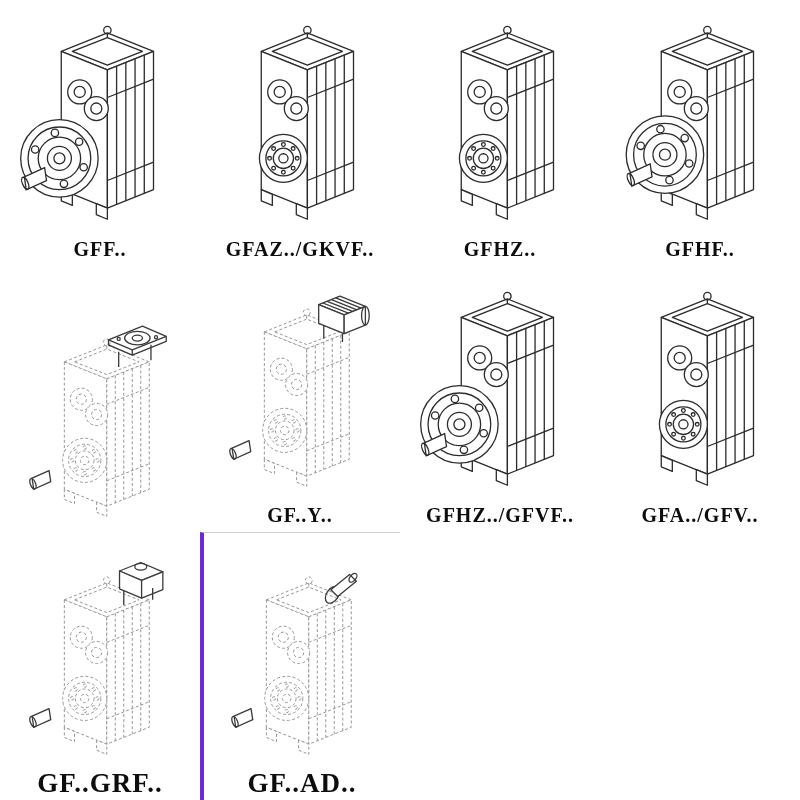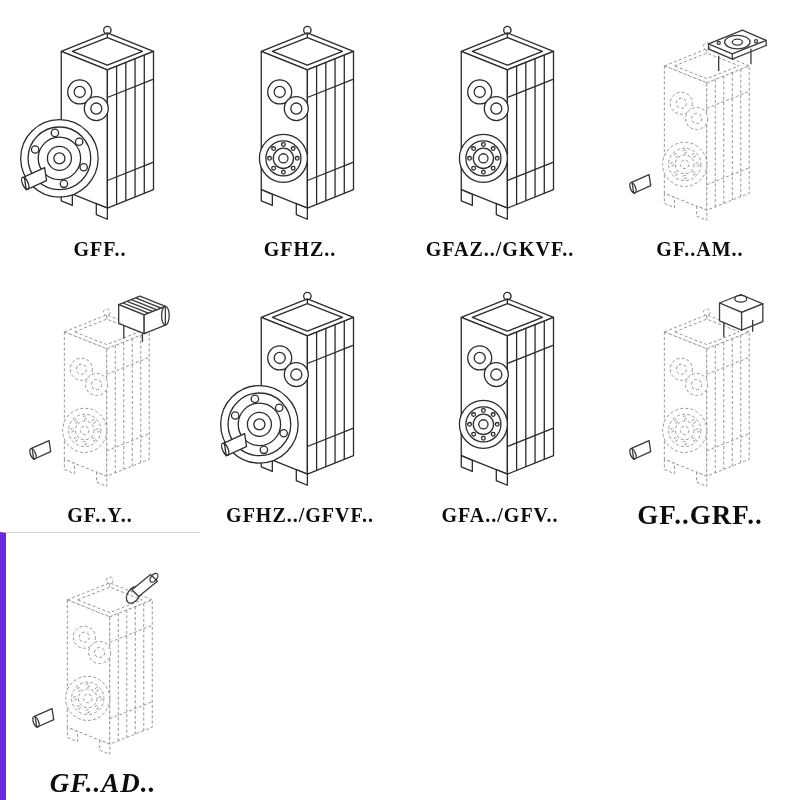--- a/index.html
+++ b/index.html
@@ -13,21 +13,21 @@
   .cell{
     display:flex;flex-direction:column;align-items:center;justify-content:flex-end;
     padding-bottom:2px;box-sizing:border-box;
   }
   .art{width:172px;height:214px;display:block;}
   .lbl{
     font-weight:bold;font-size:20px;letter-spacing:1px;color:#0d0d0d;
     height:30px;display:flex;align-items:center;white-space:nowrap;
   }
   .lbl.lg{font-size:27px;}
-  .framed{border-left:6px solid #6d28d9;border-top:1px solid #cfcfcf;font-style:italic;}
+  .framed{border-left:4px solid #6d28d9;border-top:1px solid #cfcfcf;}
   svg *{vector-effect:non-scaling-stroke;}
 </style>
 </head>
 <body>
 
 <svg width="0" height="0" style="position:absolute" aria-hidden="true">
   <defs>
     <g id="hbox" fill="none" stroke-linejoin="round">
       <path fill="#fff" d="M48,34 L98,14 L148,34 L98,54 Z"></path>
       <path fill="#fff" d="M48,34 L98,54 L98,204 L48,184 Z"></path>
@@ -125,86 +125,95 @@
   </div>
 
   <div class="cell">
     <svg class="art" viewBox="0 0 180 232">
       <g stroke="#2b2b2b" stroke-width="1.3">
         <use href="#hbox"></use>
           <use href="#topcircles"></use>
           <use href="#outcircle"></use>
       </g>
     </svg>
+    <div class="lbl">GFAZ../GKVF..</div>
+  </div>
+
+  <div class="cell">
+    <svg class="art" viewBox="0 0 180 232">
+      <g stroke="#2b2b2b" stroke-width="1.3">
+        <use href="#hbox"></use>
+          <use href="#topcircles"></use>
+          <use href="#outcircle"></use>
+      </g>
+    </svg>
     <div class="lbl">GFHZ..</div>
   </div>
 
   <div class="cell">
     <svg class="art" viewBox="0 0 180 232">
       <g stroke="#2b2b2b" stroke-width="1.3">
         <use href="#hbox"></use>
           <use href="#topcircles"></use>
+          <use href="#flange" transform="translate(6,-4)"></use>
+      </g>
+    </svg>
+    <div class="lbl">GFHF..</div>
+  </div>
+
+
+
+  <div class="cell">
+    <svg class="art" viewBox="0 0 180 252">
+      <g stroke="#979797" stroke-width="1" stroke-dasharray="3 2.2">
+        <use href="#hbox" transform="translate(0,20)"></use>
+        <use href="#topcircles" transform="translate(0,20)"></use>
+        <use href="#outcircle" transform="translate(0,20)"></use>
+      </g>
+      <g stroke="#3a3a3a" stroke-width="1.3">
+        <use href="#amflange"></use>
+          <use href="#outshaft"></use>
+      </g>
+    </svg>
+  </div>
+
+  <div class="cell">
+    <svg class="art" viewBox="0 0 180 252">
+      <g stroke="#979797" stroke-width="1" stroke-dasharray="3 2.2">
+        <use href="#hbox" transform="translate(0,20)"></use>
+        <use href="#topcircles" transform="translate(0,20)"></use>
+        <use href="#outcircle" transform="translate(0,20)"></use>
+      </g>
+      <g stroke="#3a3a3a" stroke-width="1.3">
+        <use href="#motor"></use>
+          <use href="#outshaft"></use>
+      </g>
+    </svg>
+    <div class="lbl">GF..Y..</div>
+  </div>
+
+  <div class="cell">
+    <svg class="art" viewBox="0 0 180 232">
+      <g stroke="#2b2b2b" stroke-width="1.3">
+        <use href="#hbox"></use>
+          <use href="#topcircles"></use>
+          <use href="#flange"></use>
+      </g>
+    </svg>
+    <div class="lbl">GFHZ../GFVF..</div>
+  </div>
+
+  <div class="cell">
+    <svg class="art" viewBox="0 0 180 232">
+      <g stroke="#2b2b2b" stroke-width="1.3">
+        <use href="#hbox"></use>
+          <use href="#topcircles"></use>
           <use href="#outcircle"></use>
       </g>
     </svg>
-    <div class="lbl">GFAZ../GKVF..</div>
-  </div>
-
-
-
-
-  <div class="cell">
-    <svg class="art" viewBox="0 0 180 252">
-      <g stroke="#979797" stroke-width="1" stroke-dasharray="3 2.2">
-        <use href="#hbox" transform="translate(0,20)"></use>
-        <use href="#topcircles" transform="translate(0,20)"></use>
-        <use href="#outcircle" transform="translate(0,20)"></use>
-      </g>
-      <g stroke="#3a3a3a" stroke-width="1.3">
-        <use href="#amflange"></use>
-          <use href="#outshaft"></use>
-      </g>
-    </svg>
-    <div class="lbl">GF..AM..</div>
-  </div>
-
-  <div class="cell">
-    <svg class="art" viewBox="0 0 180 252">
-      <g stroke="#979797" stroke-width="1" stroke-dasharray="3 2.2">
-        <use href="#hbox" transform="translate(0,20)"></use>
-        <use href="#topcircles" transform="translate(0,20)"></use>
-        <use href="#outcircle" transform="translate(0,20)"></use>
-      </g>
-      <g stroke="#3a3a3a" stroke-width="1.3">
-        <use href="#motor"></use>
-          <use href="#outshaft"></use>
-      </g>
-    </svg>
-    <div class="lbl">GF..Y..</div>
-  </div>
-
-  <div class="cell">
-    <svg class="art" viewBox="0 0 180 232">
-      <g stroke="#2b2b2b" stroke-width="1.3">
-        <use href="#hbox"></use>
-          <use href="#topcircles"></use>
-          <use href="#flange"></use>
-      </g>
-    </svg>
-    <div class="lbl">GFHZ../GFVF..</div>
-  </div>
-
-  <div class="cell">
-    <svg class="art" viewBox="0 0 180 232">
-      <g stroke="#2b2b2b" stroke-width="1.3">
-        <use href="#hbox"></use>
-          <use href="#topcircles"></use>
-          <use href="#outcircle"></use>
-      </g>
-    </svg>
     <div class="lbl">GFA../GFV..</div>
   </div>
 
   <div class="cell">
     <svg class="art" viewBox="0 0 180 252">
       <g stroke="#979797" stroke-width="1" stroke-dasharray="3 2.2">
         <use href="#hbox" transform="translate(0,20)"></use>
         <use href="#topcircles" transform="translate(0,20)"></use>
         <use href="#outcircle" transform="translate(0,20)"></use>
       </g>

